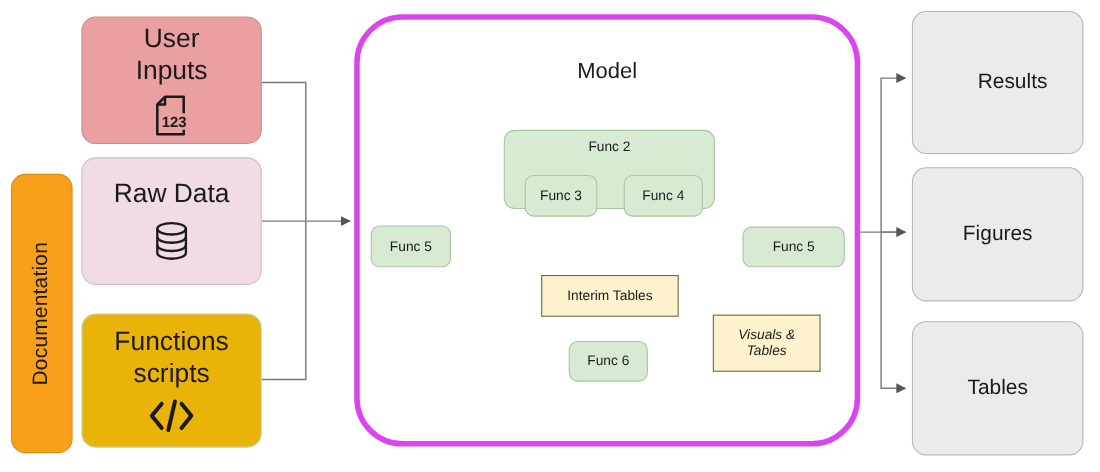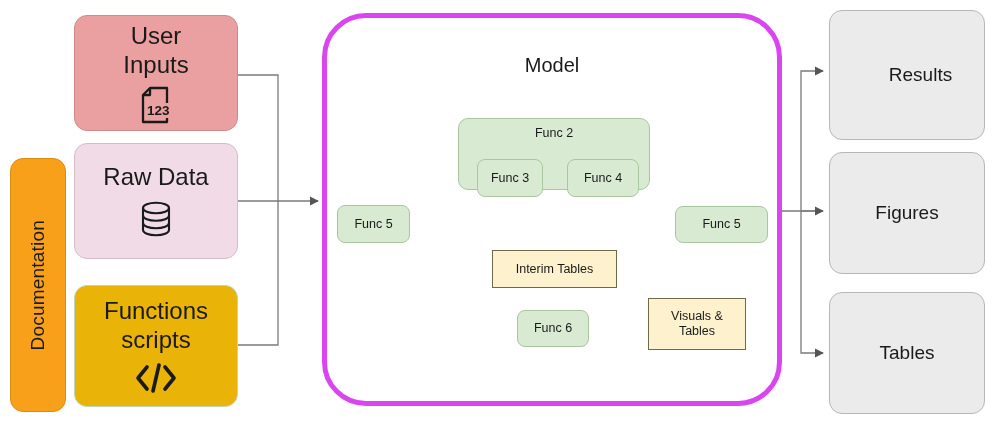--- a/index.html
+++ b/index.html
@@ -118,21 +118,21 @@
   #func5 { left: 675px; top: 206px; width: 93px; height: 37px; }
   #func6 { left: 517px; top: 310px; width: 72px; height: 37px; }
 
   
   .yellownode {
     background: #fdf2cd;
     border: 1px solid #6b6b4a;
     font-size: 12.5px;
   }
   #interim-results { left: 492px; top: 250px; width: 125px; height: 38px; }
-  #visuals-tables  { left: 648px; top: 298px; width: 98px; height: 52px; }
+  #visuals-tables  { left: 648px; top: 286px; width: 98px; height: 52px; font-style: italic; }
 
   
   .output-card {
     left: 829px;
     width: 156px;
     background: #ebebeb;
     border: 1px solid #b7b7b7;
     border-radius: 13px;
   }
   .output-card .label { font-size: 19px; }

